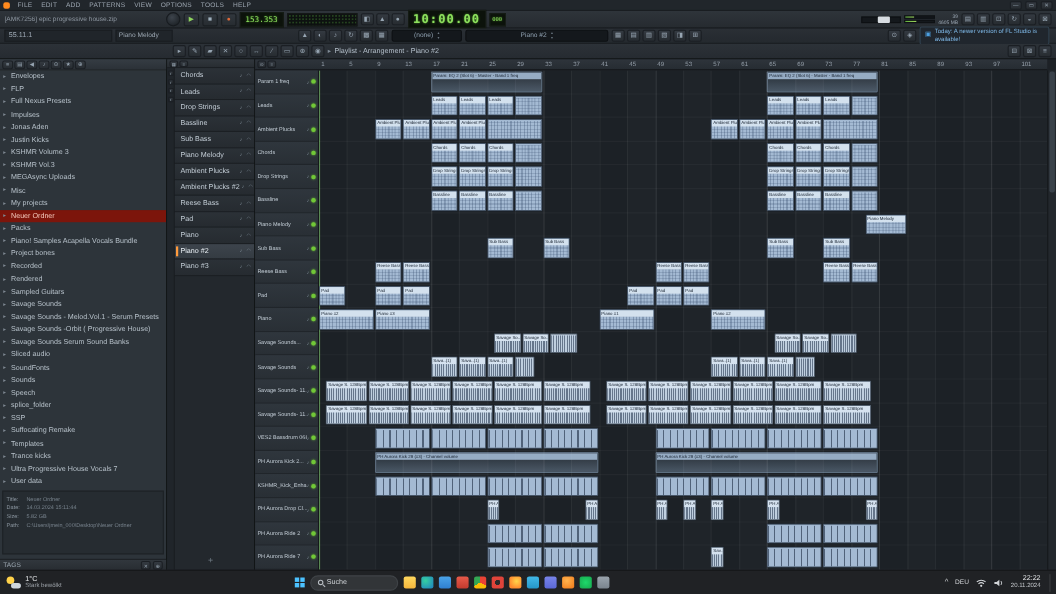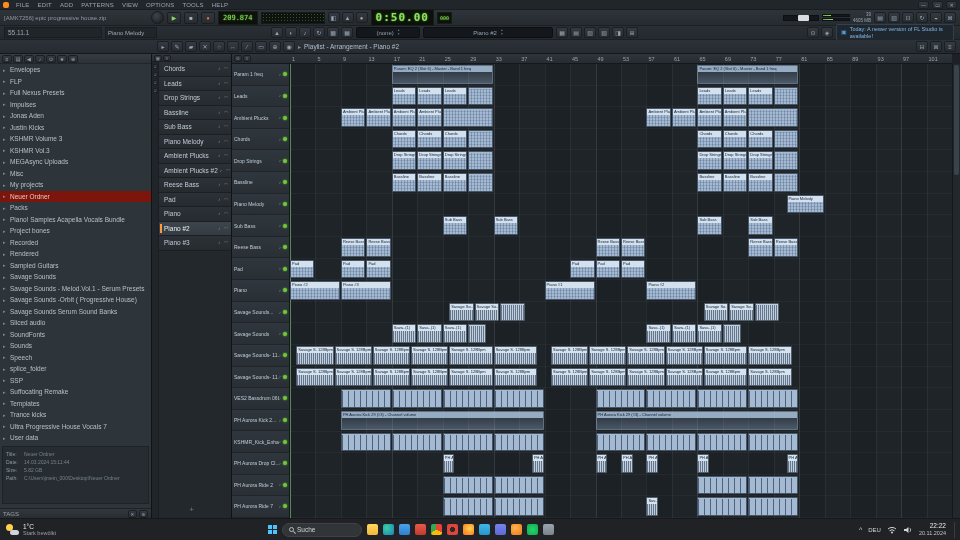--- a/index.html
+++ b/index.html
@@ -183,28 +183,28 @@
         <div class="ticon">✕</div>
       </div>
   </div>
 
   <div class="row2">
     <div class="proj">[AMK7256] epic progressive house.zip</div>
     <div class="shuttle"></div>
     <div class="tbtn play">▶</div>
     <div class="tbtn stop">■</div>
     <div class="tbtn rec">●</div>
-    <div class="lcd tempo">209.874</div>
+    <div class="lcd tempo">153.353</div>
     <div class="leds"></div>
     <div class="igroup">
         <div class="ticon">◧</div>
         <div class="ticon">▲</div>
         <div class="ticon">●</div>
       </div>
-    <div class="lcd time">0:50.00</div>
+    <div class="lcd time">10:00.00</div>
     <div class="lcd timesub">000</div>
     <div class="spacer"></div>
     <div class="hslider">
         <div class="knob"></div>
       </div>
     <div class="meters">
       <div class="mbar">
           <i></i>
         </div>
       <div class="mbar">

